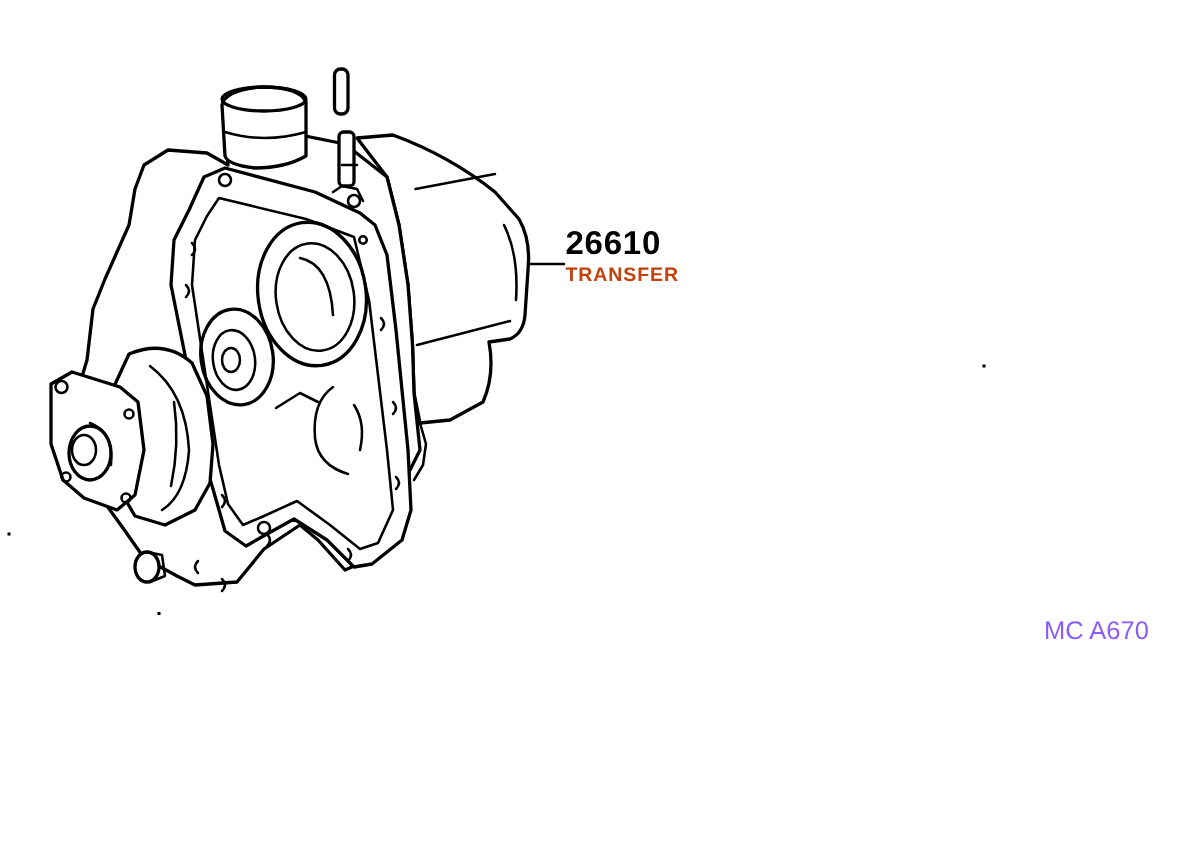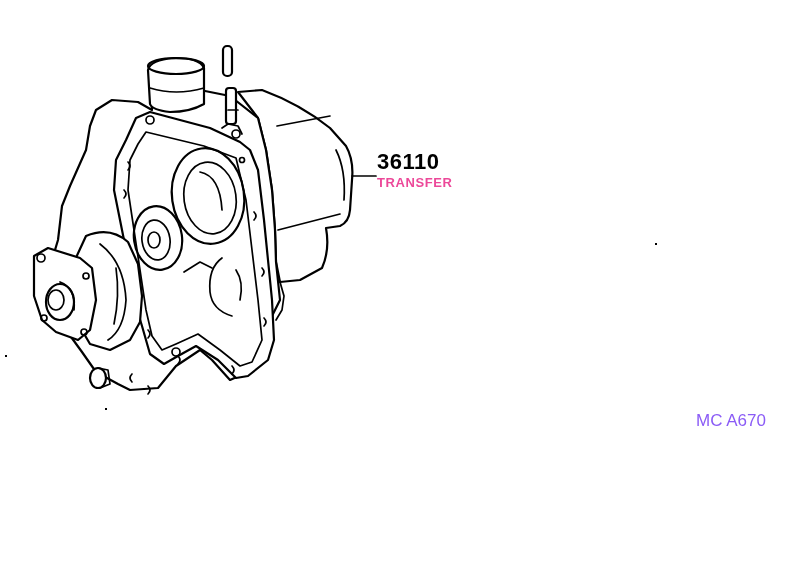--- a/index.html
+++ b/index.html
@@ -31,21 +31,21 @@
       line-height: 22px;
     }
     .part-name {
       position: absolute;
       left: 377px;
       top: 176px;
       font-family: "Liberation Sans", sans-serif;
       font-weight: bold;
       font-size: 13px;
       letter-spacing: 0.6px;
-      color: #ec4899;
+      color: #c2410c;
       line-height: 14px;
     }
     .ref-code {
       position: absolute;
       left: 696px;
       top: 412px;
       font-family: "Liberation Sans", sans-serif;
       font-size: 17px;
       color: #8b5cf6;
       line-height: 18px;
@@ -133,15 +133,15 @@
     <circle class="ink-thin" cx="176" cy="352" r="4"></circle>
   </g>
 
   <path class="ink-thin" d="M352,176 L376,176"></path>
 
   <rect class="dot" x="655" y="243" width="2" height="2"></rect>
   <rect class="dot" x="5" y="355" width="2" height="2"></rect>
   <rect class="dot" x="105" y="408" width="2" height="2"></rect>
 </svg>
 
-<div class="part-number">36110</div>
+<div class="part-number">26610</div>
 <div class="part-name">TRANSFER</div>
 <div class="ref-code">MC A670</div>
 
 </body></html>

